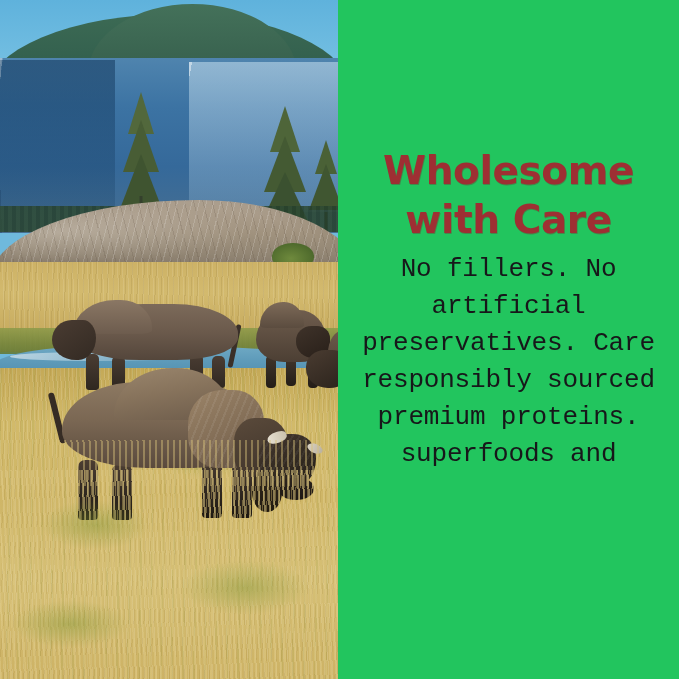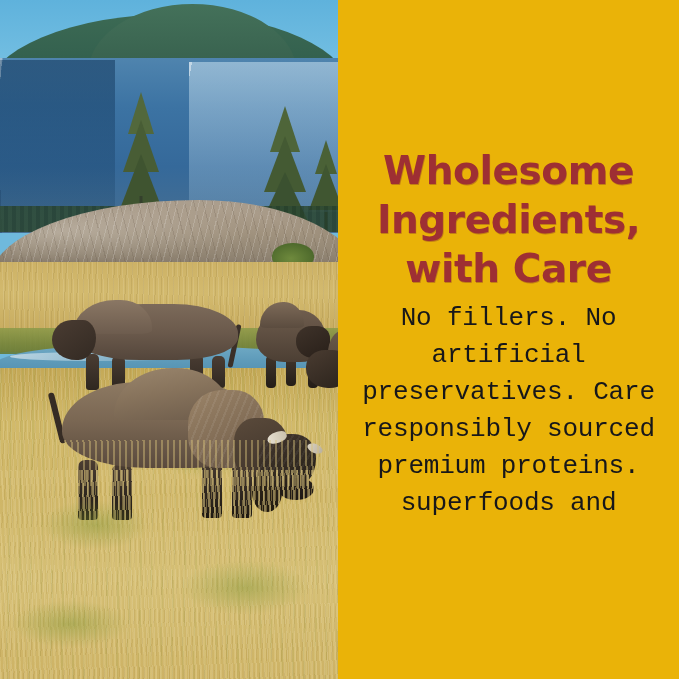--- a/index.html
+++ b/index.html
@@ -324,21 +324,21 @@
   .grass-overlay-top {
     position:absolute; left:0; top:440px; width:100%; height:46px;
     background:
       repeating-linear-gradient(88deg, rgba(214,192,122,.45) 0 2px, transparent 2px 6px);
     pointer-events:none;
   }
 
   
   .text-panel {
     flex:1 1 auto;
-    background:#eab308;
+    background:#22c55e;
     display:flex;
     flex-direction:column;
     align-items:center;
     justify-content:flex-start;
     padding:0 14px;
   }
   .headline {
     margin-top:146px;
     width:100%;
     text-align:center;
@@ -462,21 +462,20 @@
       <div class="grass-patch gp2"></div>
       <div class="grass-patch gp3"></div>
 
     </div>
   </div>
 
   <div class="text-panel">
 
     <h1 class="headline">
       <span>Wholesome</span>
-      <span>Ingredients,</span>
       <span>with Care</span>
     </h1>
 
     <p class="subtext">
       <span>No fillers. No artificial</span>
       <span>preservatives. Care</span>
       <span>responsibly sourced</span>
       <span>premium proteins.</span>
       <span>superfoods and</span>
     </p>

